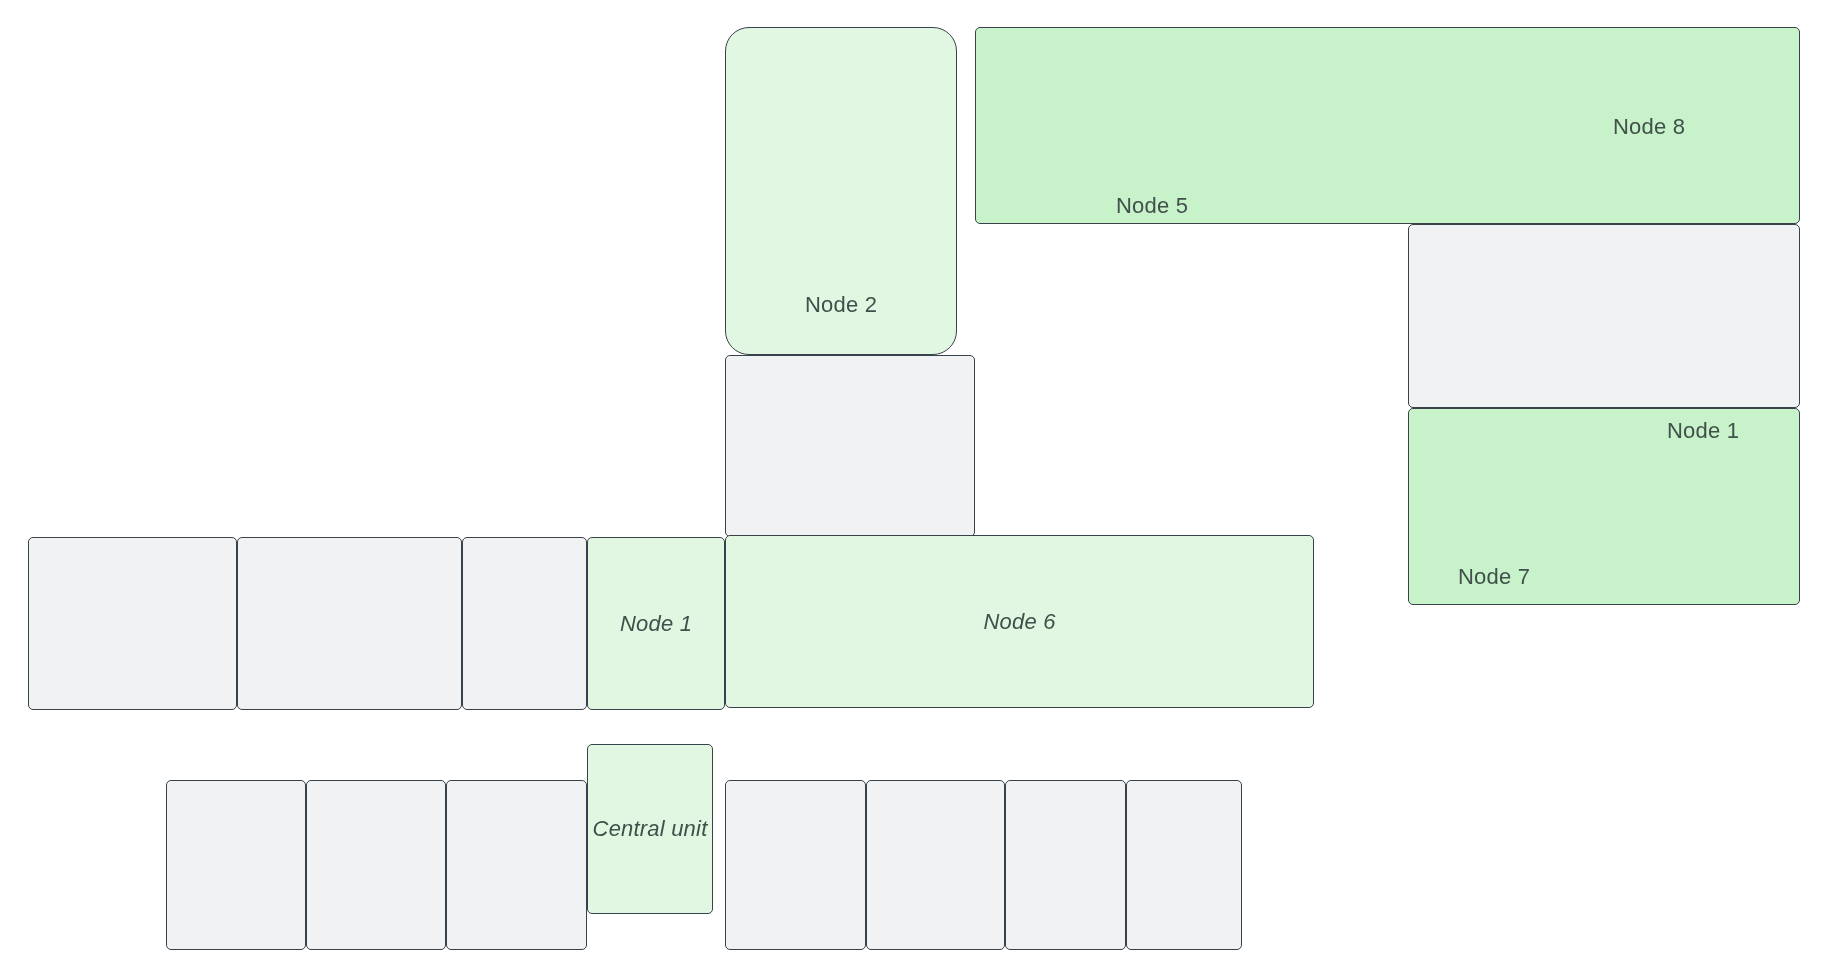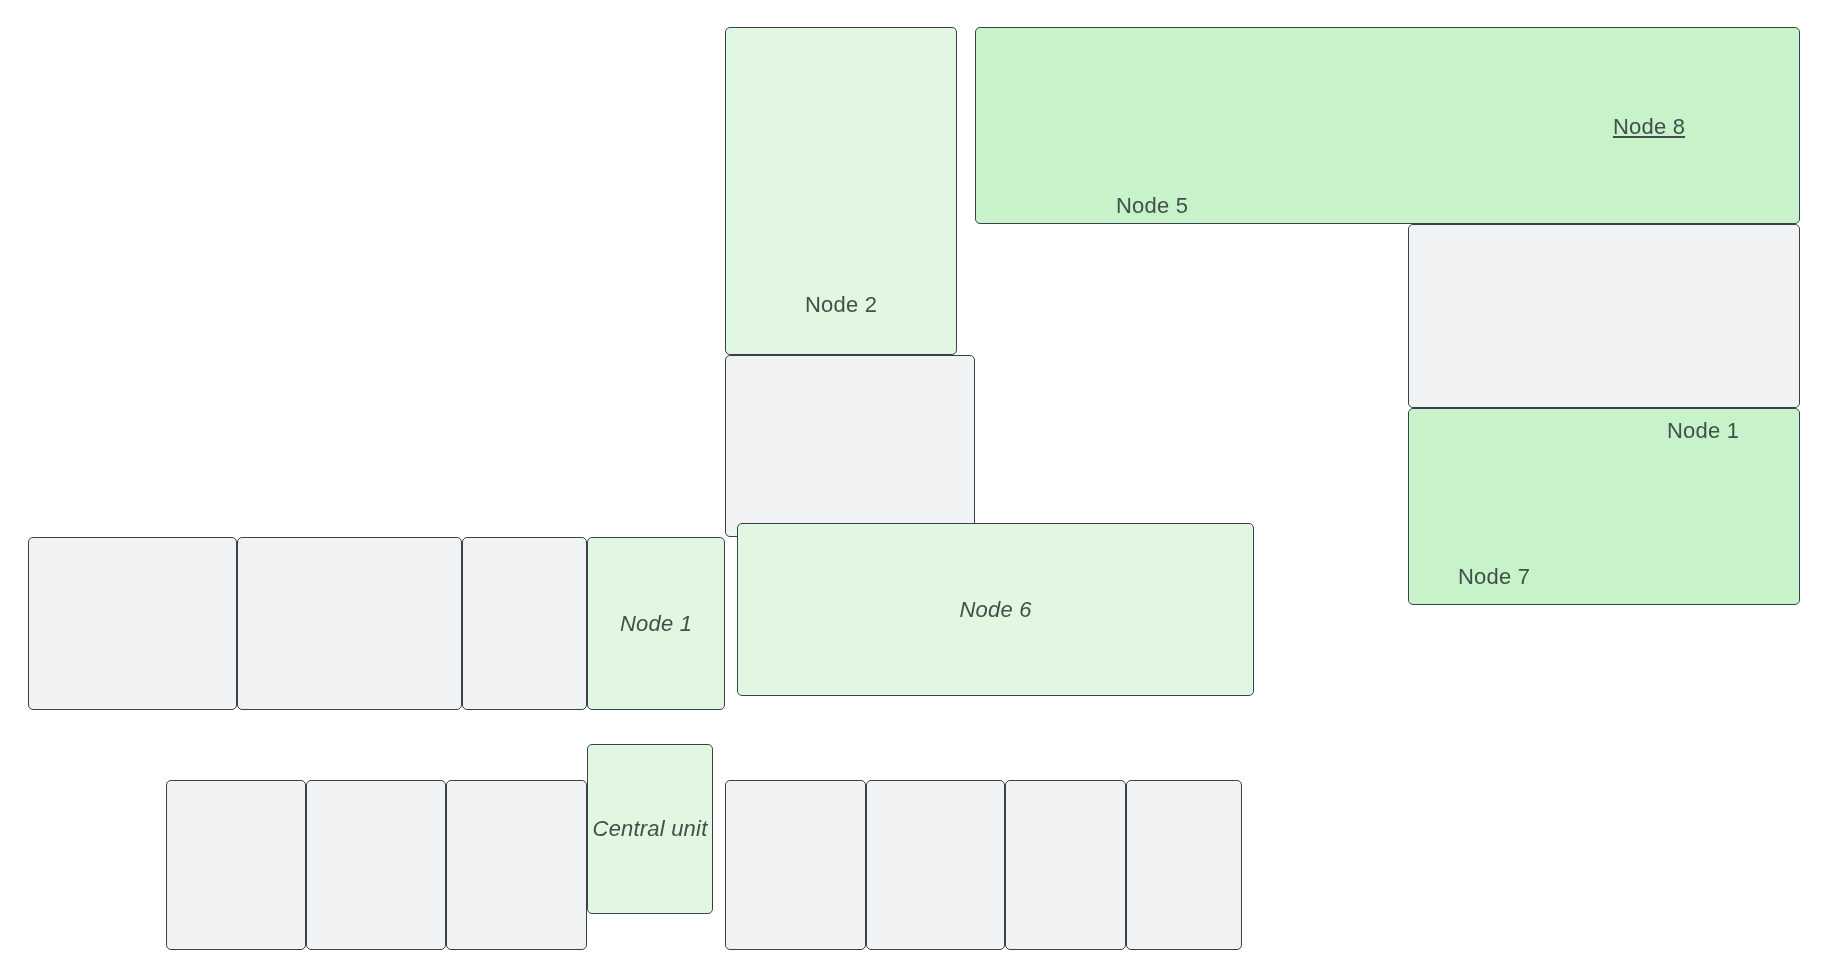--- a/index.html
+++ b/index.html
@@ -31,46 +31,46 @@
     position:absolute;
     transform:translate(-50%,-50%);
     white-space:nowrap;
     font-size:22px;
     color:var(--label);
     letter-spacing:0.2px;
   }
   .lbl.center{left:50%;top:50%;font-style:italic;}
 
   
-  #b-node2      {left:725px; top:27px;  width:232px; height:328px;}
+  #b-node2      {left:725px; top:27px;  width:232px; height:328px;border-radius:24px;}
   #b-node58     {left:975px; top:27px;  width:825px; height:197px;}
   #b-gray-right {left:1408px;top:224px; width:392px; height:184px;}
   #b-node37     {left:1408px;top:408px; width:392px; height:197px;}
   #b-gray-under2{left:725px; top:355px; width:250px; height:182px;}
 
   #mr-c1   {left:28px;  top:537px; width:209px; height:173px;}
   #mr-c2   {left:237px; top:537px; width:225px; height:173px;}
   #mr-c3   {left:462px; top:537px; width:125px; height:173px;}
   #b-node1 {left:587px; top:537px; width:138px; height:173px;}
-  #b-node6 {left:725px; top:523px; width:517px; height:173px;margin-left:12px;}
+  #b-node6 {left:725px; top:535px; width:589px; height:173px;}
 
   #b-node4    {left:28px;  top:780px; width:138px; height:170px;}
   #br-c1      {left:166px; top:780px; width:140px; height:170px;}
   #br-c2      {left:306px; top:780px; width:140px; height:170px;}
   #br-c3      {left:446px; top:780px; width:141px; height:170px;}
   #b-central  {left:587px; top:744px; width:126px; height:170px;}
   #br-c4      {left:725px; top:780px; width:141px; height:170px;}
   #br-c5      {left:866px; top:780px; width:139px; height:170px;}
   #br-c6      {left:1005px;top:780px; width:121px; height:170px;}
   #br-c7      {left:1126px;top:780px; width:116px; height:170px;}
 
   
   .lbl-node2{left:50%;  top:277px;}
   .lbl-node5{left:168px; top:178px;margin-left:8px;}
-  .lbl-node8{left:673px; top:99px;text-decoration:underline;}
+  .lbl-node8{left:673px; top:99px;}
   .lbl-node3{left:294px; top:22px;}
   .lbl-node7{left:85px;  top:168px;}
 </style>
 </head>
 <body>
 
 <div class="canvas">
 
   <div class="box pale" id="b-node2">
     <span class="lbl lbl-node2">Node 2</span>

